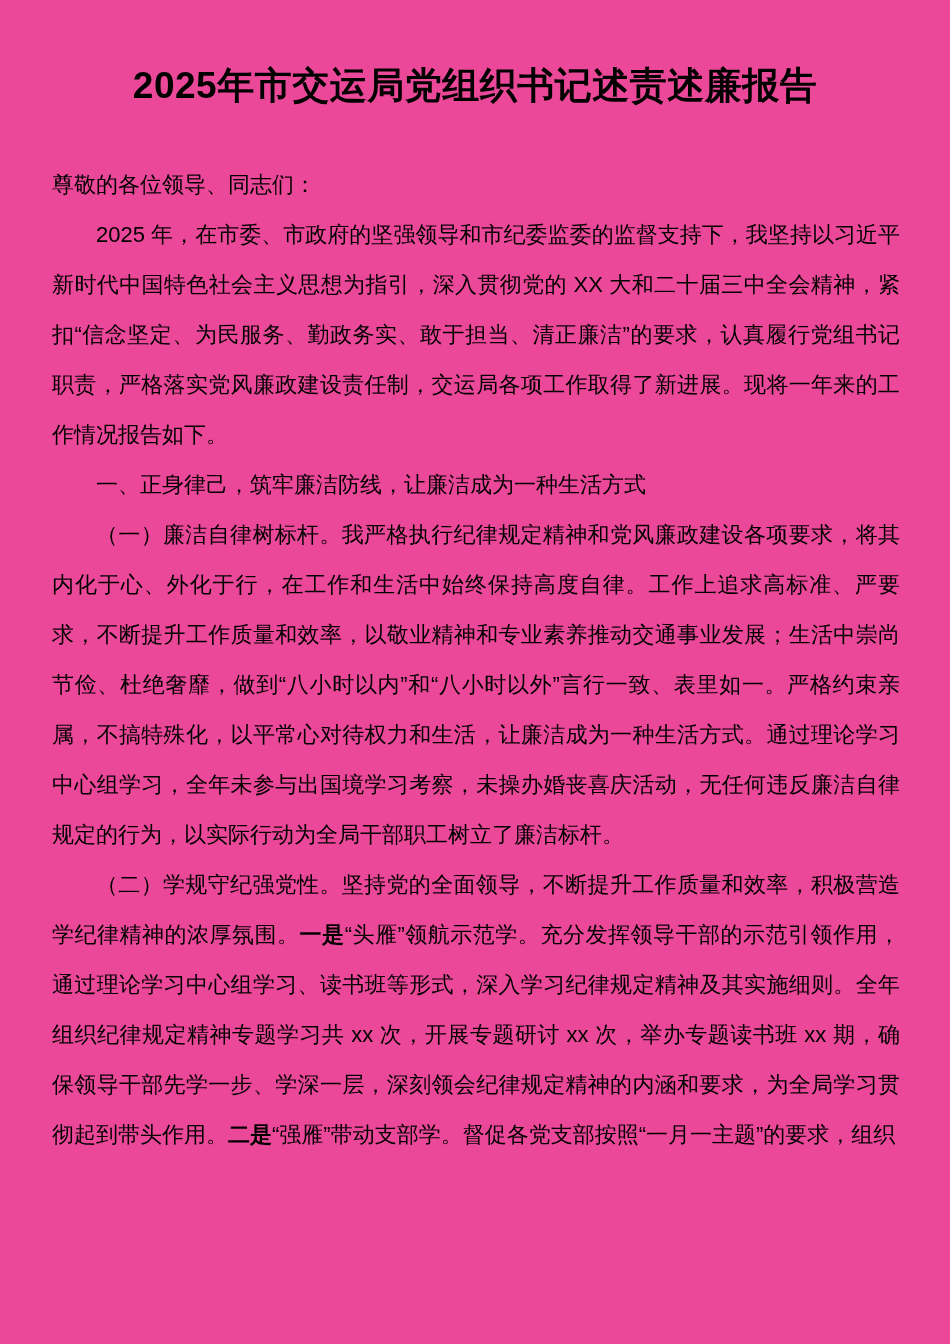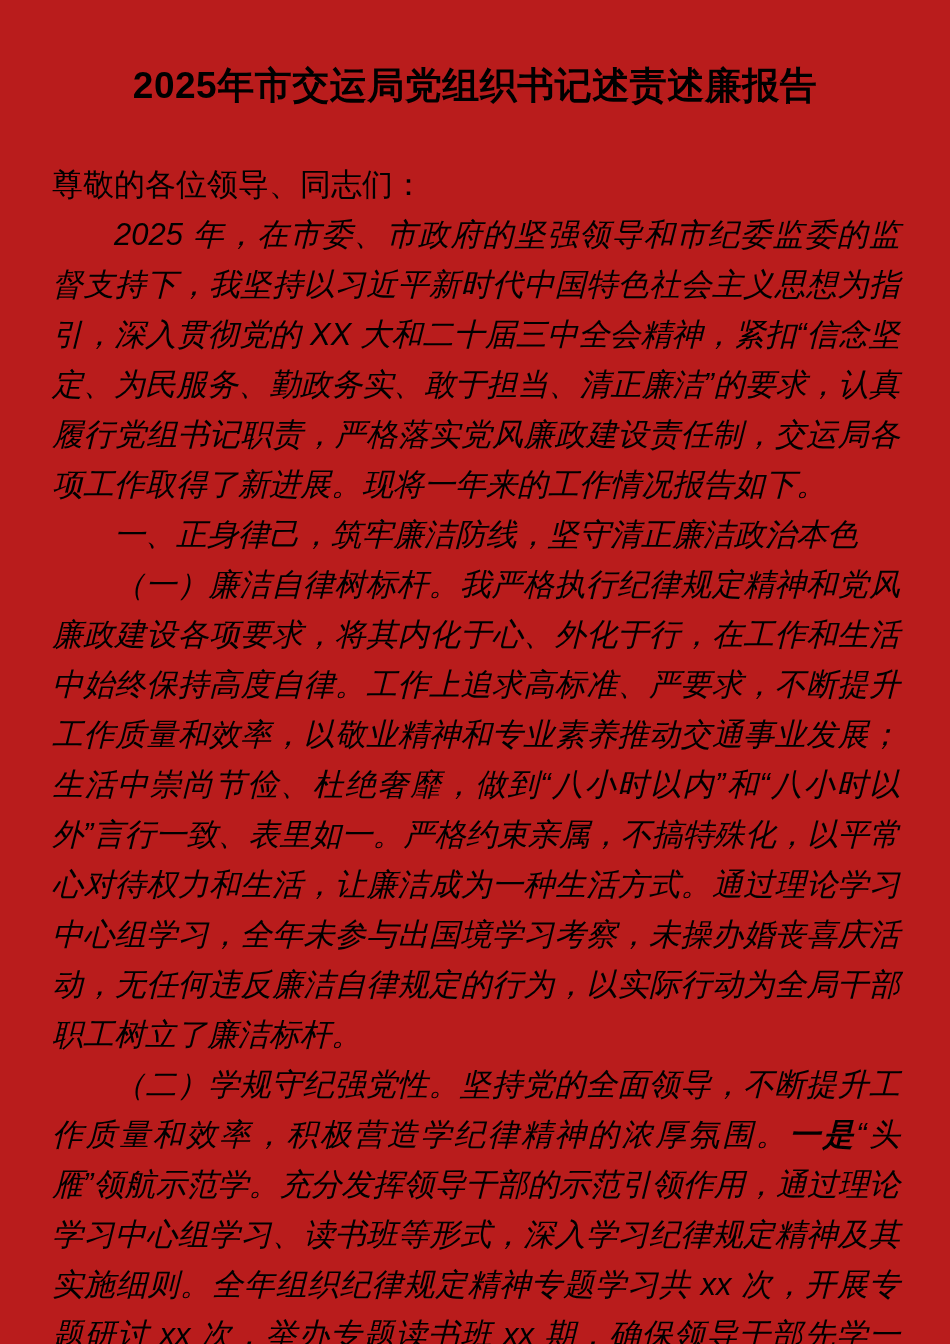--- a/index.html
+++ b/index.html
@@ -8,21 +8,21 @@
     background: #ffffff;
   }
   body {
     font-family: "Liberation Sans", "DejaVu Sans", sans-serif;
     color: #000000;
   }
   .page {
     position: relative;
     width: 950px;
     height: 1344px;
-    background: #b91c1c;
+    background: #ec4899;
     overflow: hidden;
     box-sizing: border-box;
   }
   .doc-title {
     margin: 0;
     padding: 0;
     position: absolute;
     left: 0;
     right: 0;
     top: 60px;
@@ -34,31 +34,30 @@
     white-space: nowrap;
   }
   .body-wrap {
     position: absolute;
     left: 52px;
     top: 160px;
     width: 848px;
   }
   p.para {
     margin: 0 0 0 0;
-    font-size: 31px;
+    font-size: 22px;
     line-height: 50px;
     text-align: justify;
     text-justify: inter-ideograph;
     text-align-last: left;
     letter-spacing: 0px;
     word-break: break-all;
   }
   p.indent {
     text-indent: 2em;
-    font-style: italic;
   }
   .salutation {
     margin-bottom: 0;
   }
   .b {
     font-weight: bold;
   }
 </style>
 </head>
 <body>
@@ -66,21 +65,21 @@
 <div class="page">
 
   <h1 class="doc-title">2025年市交运局党组织书记述责述廉报告</h1>
 
   <div class="body-wrap">
 
     <p class="para salutation">尊敬的各位领导、同志们：</p>
 
     <p class="para indent">2025 年，在市委、市政府的坚强领导和市纪委监委的监督支持下，我坚持以习近平新时代中国特色社会主义思想为指引，深入贯彻党的 XX 大和二十届三中全会精神，紧扣“信念坚定、为民服务、勤政务实、敢于担当、清正廉洁”的要求，认真履行党组书记职责，严格落实党风廉政建设责任制，交运局各项工作取得了新进展。现将一年来的工作情况报告如下。</p>
 
-    <p class="para indent">一、正身律己，筑牢廉洁防线，坚守清正廉洁政治本色</p>
+    <p class="para indent">一、正身律己，筑牢廉洁防线，让廉洁成为一种生活方式</p>
 
     <p class="para indent">（一）廉洁自律树标杆。我严格执行纪律规定精神和党风廉政建设各项要求，将其内化于心、外化于行，在工作和生活中始终保持高度自律。工作上追求高标准、严要求，不断提升工作质量和效率，以敬业精神和专业素养推动交通事业发展；生活中崇尚节俭、杜绝奢靡，做到“八小时以内”和“八小时以外”言行一致、表里如一。严格约束亲属，不搞特殊化，以平常心对待权力和生活，让廉洁成为一种生活方式。通过理论学习中心组学习，全年未参与出国境学习考察，未操办婚丧喜庆活动，无任何违反廉洁自律规定的行为，以实际行动为全局干部职工树立了廉洁标杆。</p>
 
     <p class="para indent" id="rich-para"><span>（二）学规守纪强党性。坚持党的全面领导，不断提升工作质量和效率，积极营造学纪律精神的浓厚氛围。</span><span class="b">一是</span><span>“头雁”领航示范学。充分发挥领导干部的示范引领作用，通过理论学习中心组学习、读书班等形式，深入学习纪律规定精神及其实施细则。全年组织纪律规定精神专题学习共 xx 次，开展专题研讨 xx 次，举办专题读书班 xx 期，确保领导干部先学一步、学深一层，深刻领会纪律规定精神的内涵和要求，为全局学习贯彻起到带头作用。</span><span class="b">二是</span><span>“强雁”带动支部学。督促各党支部按照“一月一主题”的要求，组织</span></p>
 
   </div>
 
 </div>
 
 </body></html>

